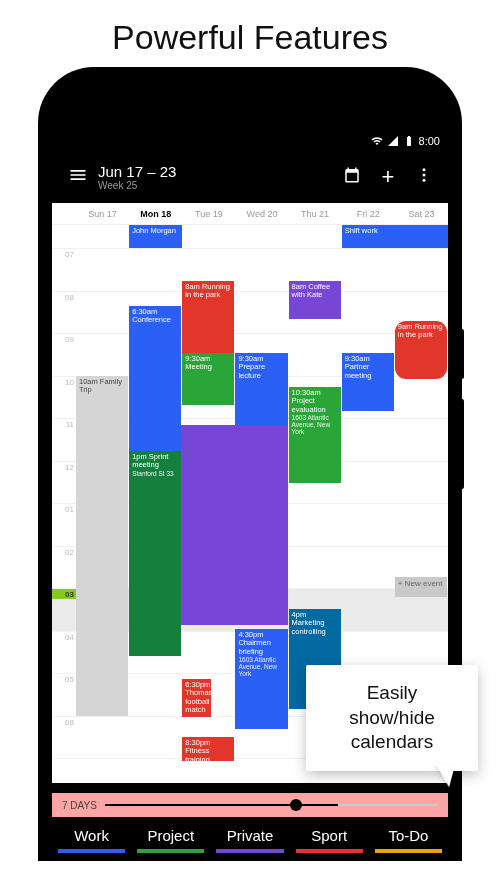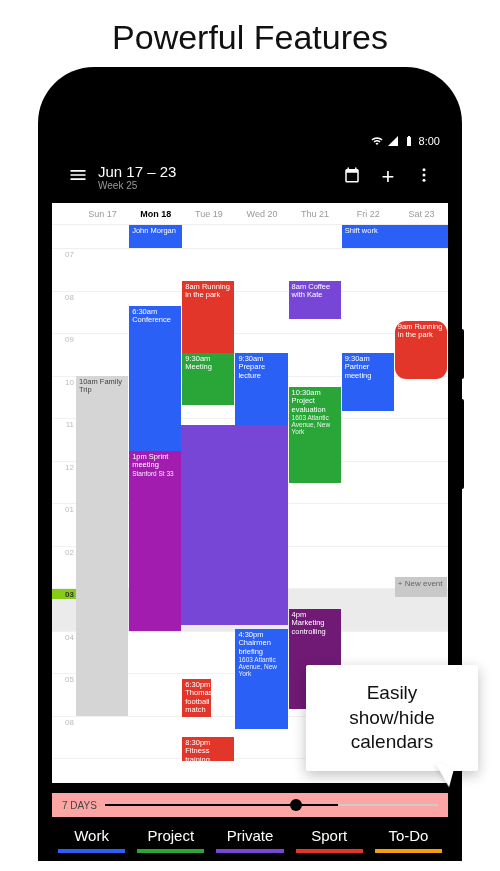--- a/index.html
+++ b/index.html
@@ -331,30 +331,30 @@
             <div class="hour-row">
               <div class="hour-label">05</div>
             </div>
             <div class="hour-row">
               <div class="hour-label">08</div>
             </div>
           </div>
       <div class="event" style="left: 77.1429px; width: 158.429px; top: 176px; height: 200px; background: rgb(120, 70, 214);"></div>
           <div class="event" style="left: 24px; width: 52.1429px; top: 127px; height: 340px; background: rgb(213, 213, 213); color: rgb(68, 68, 68);">10am Family Trip</div>
           <div class="event" style="left: 77.1429px; width: 52.1429px; top: 57px; height: 145px; background: rgb(42, 96, 246);">6:30am Conference</div>
-          <div class="event" style="left: 77.1429px; width: 52.1429px; top: 202px; height: 180px; background: #a21caf;">1pm Sprint meeting<small>Stanford St 33</small></div>
+          <div class="event" style="left: 77.1429px; width: 52.1429px; top: 202px; height: 205px; background: #15803d;">1pm Sprint meeting<small>Stanford St 33</small></div>
           <div class="event" style="left: 130.286px; width: 52.1429px; top: 32px; height: 72px; background: rgb(227, 54, 42);">8am Running in the park</div>
           <div class="event" style="left: 130.286px; width: 52.1429px; top: 104px; height: 52px; background: rgb(42, 166, 56);">9:30am Meeting</div>
           <div class="event" style="left: 130.286px; width: 29px; top: 430px; height: 38px; background: rgb(227, 54, 42);">6:30pm Thomas' football match</div>
           <div class="event" style="left: 130.286px; width: 52.1429px; top: 488px; height: 24px; background: rgb(227, 54, 42);">8:30pm Fitness training</div>
           <div class="event" style="left: 183.429px; width: 52.1429px; top: 104px; height: 72px; background: rgb(42, 96, 246);">9:30am Prepare lecture</div>
           <div class="event" style="left: 183.429px; width: 52.1429px; top: 380px; height: 100px; background: rgb(42, 96, 246);">4:30pm Chairmen briefing<small>1603 Atlantic Avenue, New York</small></div>
           <div class="event" style="left: 236.571px; width: 52.1429px; top: 32px; height: 38px; background: rgb(120, 70, 214);">8am Coffee with Kate</div>
           <div class="event" style="left: 236.571px; width: 52.1429px; top: 138px; height: 96px; background: rgb(42, 166, 56);">10:30am Project evaluation<small>1603 Atlantic Avenue, New York</small></div>
-          <div class="event" style="left: 236.571px; width: 52.1429px; top: 360px; height: 100px; background: #701a75;">4pm Marketing controlling</div>
+          <div class="event" style="left: 236.571px; width: 52.1429px; top: 360px; height: 100px; background: #0369a1;">4pm Marketing controlling</div>
           <div class="event" style="left: 289.714px; width: 52.1429px; top: 104px; height: 58px; background: rgb(42, 96, 246);">9:30am Partner meeting</div>
           <div class="event" style="left: 342.857px; width: 52.1429px; top: 72px; height: 58px; background: rgb(227, 54, 42); border-radius: 11px;">9am Running in the park</div>
           <div class="new-event" style="left: 342.857px; width: 52.1429px; top: 328px; height: 20px;">+ New event</div>
         </div>
     </div>
 
     <div class="zoom-row">
       <span class="zoom-label">7 DAYS</span>
       <div class="slider">
         <div class="thumb"></div>

